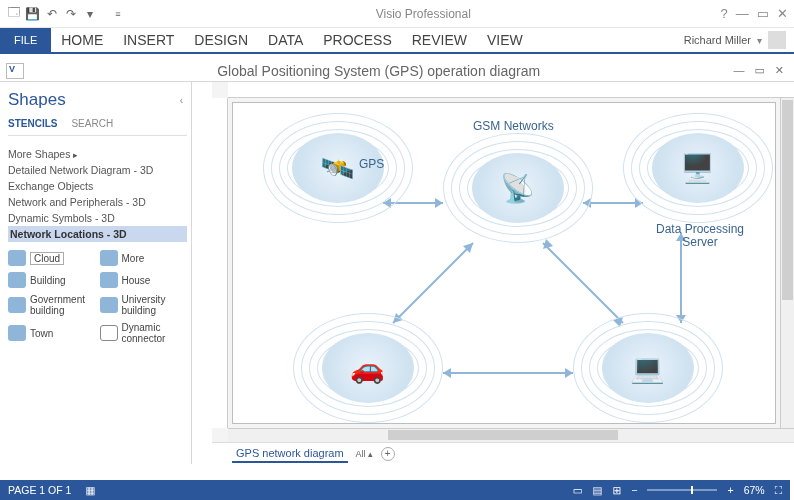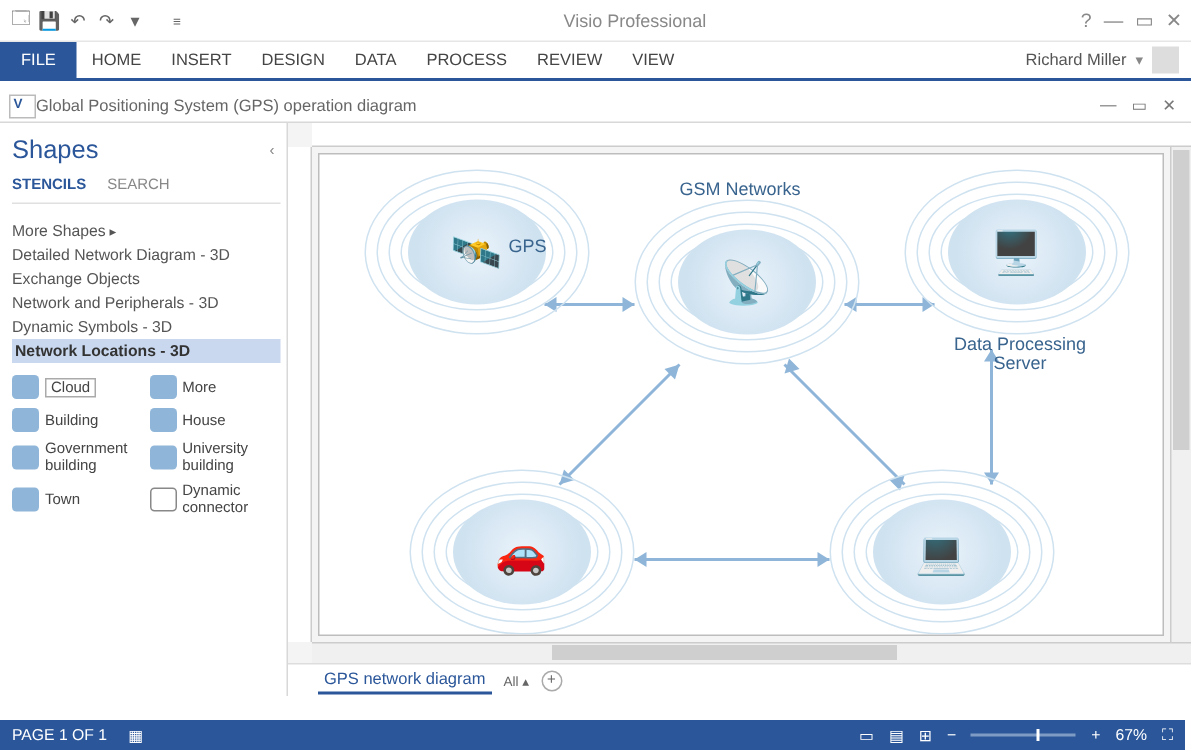--- a/index.html
+++ b/index.html
@@ -8,34 +8,34 @@
 
 .titlebar { height:28px; background:#fff; display:flex; align-items:center; padding:0 6px; border-bottom:1px solid #e6e6e6; }
 .titlebar .qa { display:flex; gap:3px; align-items:center; }
 .titlebar .qa span { width:16px; height:16px; display:flex; align-items:center; justify-content:center; color:#666; font-size:12px; }
 .titlebar .app-title { flex:1; text-align:center; color:#888; font-size:12px; }
 .titlebar .win-ctrl { display:flex; gap:8px; align-items:center; color:#888; font-size:13px; }
 
 
 .ribbon { height:24px; background:#fff; display:flex; align-items:center; }
 .file-tab { background:#2b579a; color:#fff; height:24px; line-height:24px; padding:0 14px; font-size:11px; }
-.rtab { padding:0 10px; height:24px; line-height:24px; color:#444; font-size:11px; }
+.rtab { padding:0 10px; height:24px; line-height:24px; color:#444; font-size:14px; }
 .ribbon-right { margin-left:auto; padding-right:8px; display:flex; align-items:center; gap:6px; color:#555; }
 .persona { width:18px; height:18px; background:#ddd; }
 .ribbon-line { height:2px; background:#2b579a; }
 
 
 .doc-bar { height:22px; display:flex; align-items:center; border-bottom:1px solid #d8d8d8; margin-top:6px; }
 .doc-icon { width:18px; height:16px; margin-left:6px; background:#fff; border:1px solid #bbb; position:relative; }
 .doc-icon:before { content:"V"; position:absolute; left:2px; top:0; font-size:9px; color:#2b579a; font-weight:bold; }
-.doc-title { flex:1; color:#666; font-size:11px; }
+.doc-title { flex:1; text-align:center; color:#666; font-size:14px; }
 .doc-ctrl { display:flex; gap:10px; padding-right:10px; color:#777; font-size:11px; }
 
 
-.main { display:flex; height:382px; }
+.main { display:flex; height:382px;gap:20px; }
 .shapes-pane { width:192px; border-right:1px solid #d8d8d8; padding:4px 4px 4px 8px; }
 .shapes-head { display:flex; align-items:center; justify-content:space-between; padding:4px 4px 6px 0; }
 .shapes-head h1 { font-size:17px; font-weight:normal; color:#2b579a; }
 .shapes-tabs { display:flex; gap:14px; padding:2px 0 6px 0; border-bottom:1px solid #e0e0e0; }
 .shapes-tabs span { font-size:10px; color:#888; }
 .shapes-tabs .active { color:#2b579a; font-weight:600; }
 .stencil-list { margin-top:10px; font-size:10.5px; color:#555; }
 .stencil-list div { padding:2px 0; }
 .stencil-list .more:after { content:" ▸"; font-size:9px; }
 .stencil-list .sel { background:#c9d8ef; color:#333; padding-left:2px; font-weight:600; }

